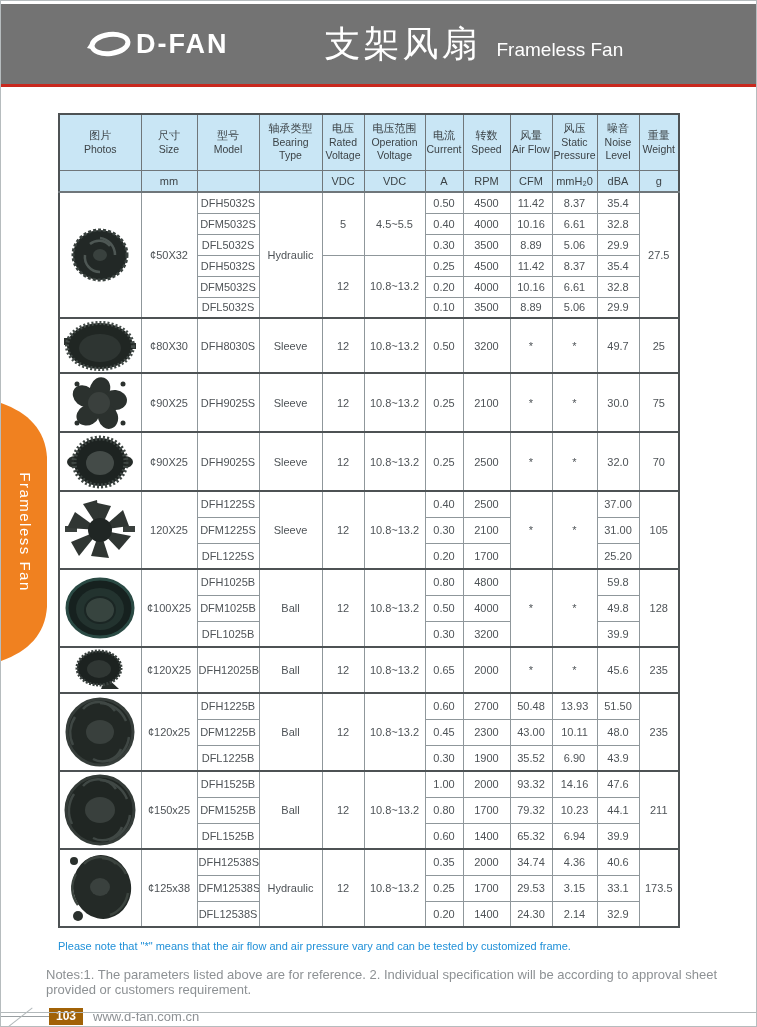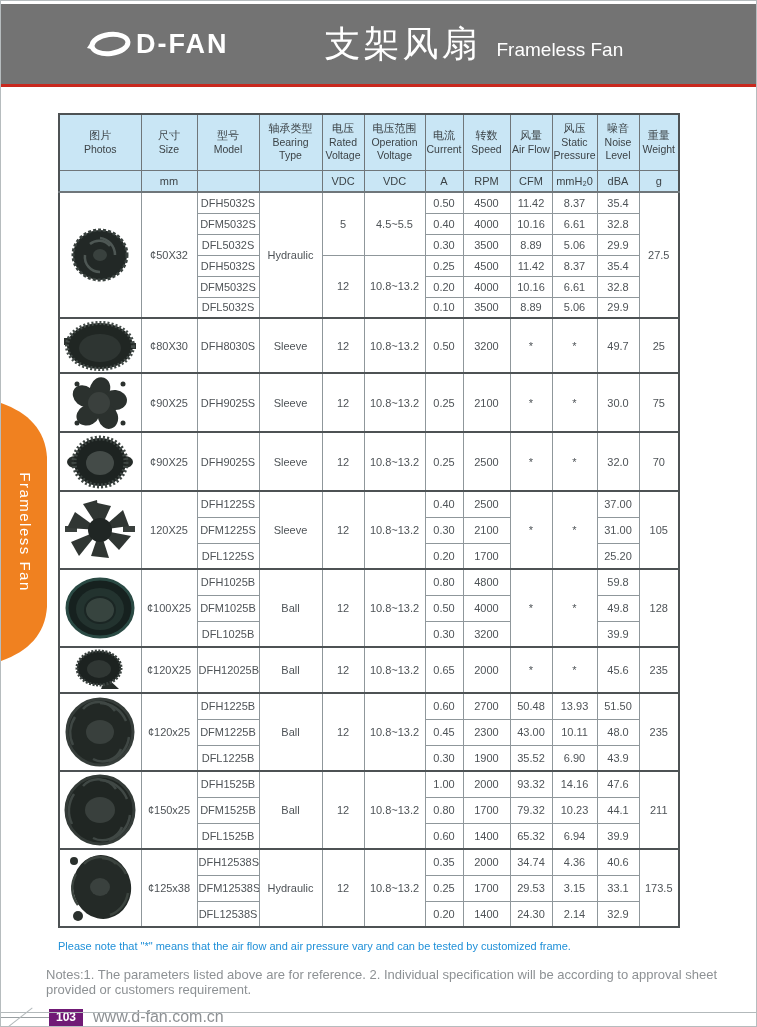--- a/index.html
+++ b/index.html
@@ -35,22 +35,22 @@
   tr.gt td { border-top:2px solid #4d5254; }
   .r21{height:21px} .r55{height:55px} .r59{height:59px} .r26{height:26px} .r46{height:46px}
   td.model { font-size:11px; }
   .photo-wrap { display:flex; align-items:center; justify-content:center; }
 
   
   .note-star { margin:12px 0 0 57px; color:#2090D8; font-size:11px; }
   .notes { margin:15px 0 0 45px; color:#8d9194; font-size:13px; }
   .footer-row { display:flex; align-items:center; margin-top:11px; }
   .leader { width:48px; height:1px; background:#9aa0a3; }
-  .badge { background:#701a75; color:#fff; font-size:12px; font-weight:bold; padding:1px 7px 2px; }
-  .website { margin-left:10px; color:#8d9194; font-size:16px; }
+  .badge { background:#a16207; color:#fff; font-size:12px; font-weight:bold; padding:1px 7px 2px; }
+  .website { margin-left:10px; color:#8d9194; font-size:13px; }
   .bottom-line { position:absolute; left:0; right:0; bottom:13px; height:1px; background:#b3b9bb; }
   .corner { position:absolute; left:-8px; bottom:4px; width:44px; height:1px; background:#b3b9bb; transform:rotate(-38deg); }
 </style>
 </head>
 <body>
 
 <div class="page">
 
   <div class="topbar">
     <div class="brand">

